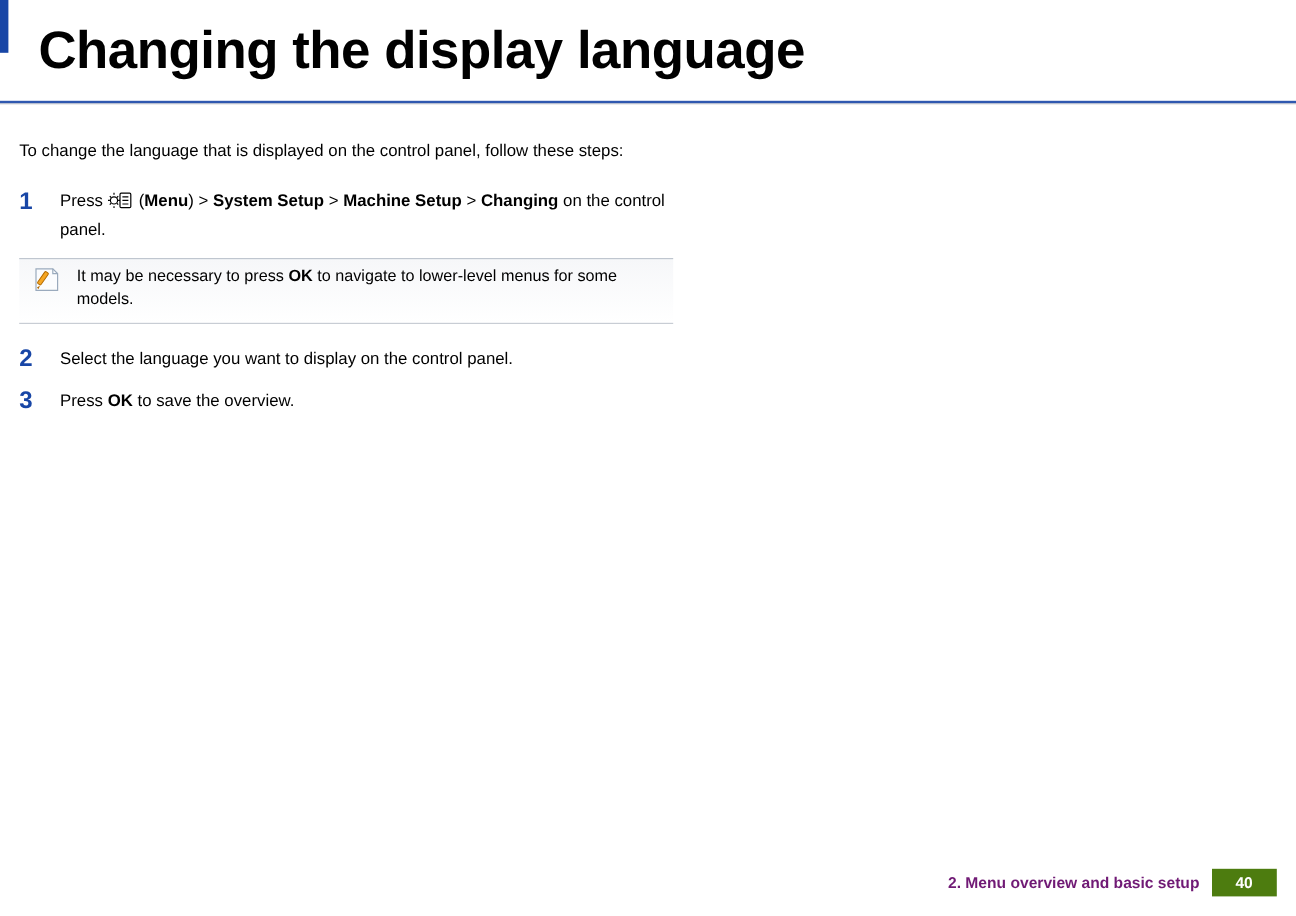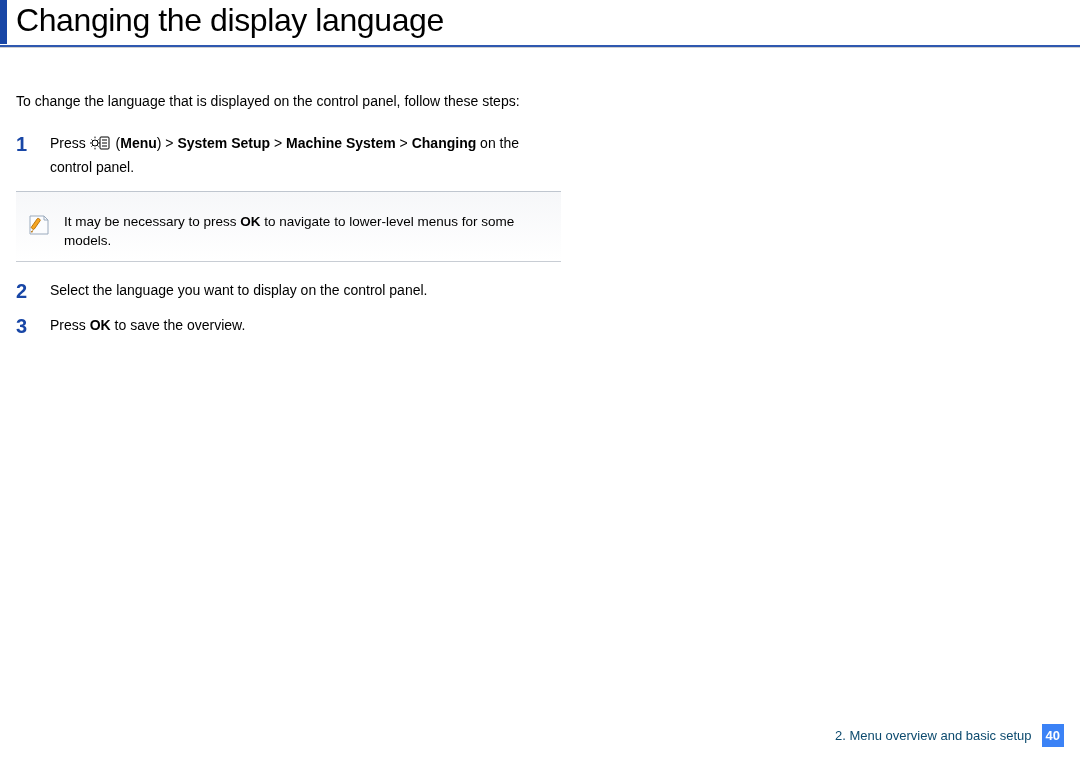--- a/index.html
+++ b/index.html
@@ -20,23 +20,23 @@
     padding-left: 16px;
     padding-top: 2px;
   }
   .title-bar .accent {
     position: absolute;
     left: 0; top: 0;
     width: 7px; height: 44px;
     background: #1846a6;
   }
   .title-bar h1 {
-    margin: 0;
-    font-size: 32px;
-    font-weight: 400;
+    margin: 16px;
+    font-size: 44px;
+    font-weight: 700;
     letter-spacing: -0.4px;
     color: #000;
     font-family: "Segoe UI", "Helvetica Neue", Arial, sans-serif;
   }
   .title-underline {
     margin-top: 6px;
     height: 2px;
     background: #1846a6;
     opacity: 0.9;
   }
@@ -47,21 +47,21 @@
 
   
   .content {
     width: 545px;
     padding: 28px 0 0 16px;
     font-size: 14px;
     line-height: 1.45;
   }
 
   .intro {
-    margin: 15px 0 22px 0;
+    margin: 0 0 22px 0;
   }
 
   
   .step {
     display: flex;
     align-items: flex-start;
     margin: 0 0 14px 0;
   }
   .step .num {
     width: 34px;
@@ -80,21 +80,21 @@
   
   .menu-icon {
     display: inline-block;
     vertical-align: -3px;
     margin: 0 2px 0 0;
   }
 
   
   .note {
     margin: 4px 0 18px 0;
-    padding: 20px 12px 10px 10px;
+    padding: 4px 12px 10px 10px;
     background: linear-gradient(#f6f7f9, #ffffff);
     border-top: 1px solid #bfc6cf;
     border-bottom: 1px solid #c8cdd4;
     display: flex;
     align-items: flex-start;
     font-size: 13.5px;
   }
   .note .note-icon {
     flex: 0 0 28px;
     width: 28px;
@@ -106,29 +106,29 @@
   
   .footer {
     position: absolute;
     bottom: 16px;
     right: 16px;
     display: flex;
     align-items: center;
     font-size: 13px;
   }
   .footer .chapter {
-    color: #0c4a6e;
-    font-weight: 400;
+    color: #701a75;
+    font-weight: 700;
     margin-right: 10px;
   }
   .footer .pagebox {
-    background: #3b82f6;
+    background: #4d7c0f;
     color: #fff;
     font-weight: 700;
-    padding: 4px 4px;
+    padding: 4px 20px;
   }
 </style>
 </head>
 <body>
 
 <div class="title-bar">
   <div class="accent"></div>
   <h1>Changing the display language</h1>
 </div>
 <div class="title-underline"></div>
@@ -156,21 +156,21 @@
             <line x1="2.6" y1="10.4" x2="1.5" y2="11.5"></line>
             <line x1="7.4" y1="5.6" x2="8.5" y2="4.5"></line>
           </g>
 
           <rect x="10" y="2" width="9" height="12" rx="1" fill="#fff" stroke="#000" stroke-width="1"></rect>
           <line x1="12" y1="5" x2="17" y2="5" stroke="#000" stroke-width="1"></line>
           <line x1="12" y1="8" x2="17" y2="8" stroke="#000" stroke-width="1"></line>
           <line x1="12" y1="11" x2="17" y2="11" stroke="#000" stroke-width="1"></line>
         </svg>
       </span>
-      <span>(</span><strong>Menu</strong><span>) &gt; </span><strong>System Setup</strong><span> &gt; </span><strong>Machine System</strong><span> &gt; </span><strong>Changing</strong><span> on the control panel.</span>
+      <span>(</span><strong>Menu</strong><span>) &gt; </span><strong>System Setup</strong><span> &gt; </span><strong>Machine Setup</strong><span> &gt; </span><strong>Changing</strong><span> on the control panel.</span>
     </div>
   </div>
 
   <div class="note">
     <div class="note-icon">
       <svg width="26" height="26" viewBox="0 0 26 26">
         <path d="M4 4 h14 l4 4 v14 h-18 z" fill="#fbfcfe" stroke="#9aaabd" stroke-width="1"></path>
         <path d="M18 4 v4 h4" fill="none" stroke="#9aaabd" stroke-width="1"></path>
         <rect x="8" y="6" width="3.5" height="12" rx="1" transform="rotate(35 10 12)" fill="#f6a623" stroke="#b26a00" stroke-width="0.8"></rect>
         <polygon points="4.8,19.5 7.4,18 6.0,21" fill="#b26a00"></polygon>

